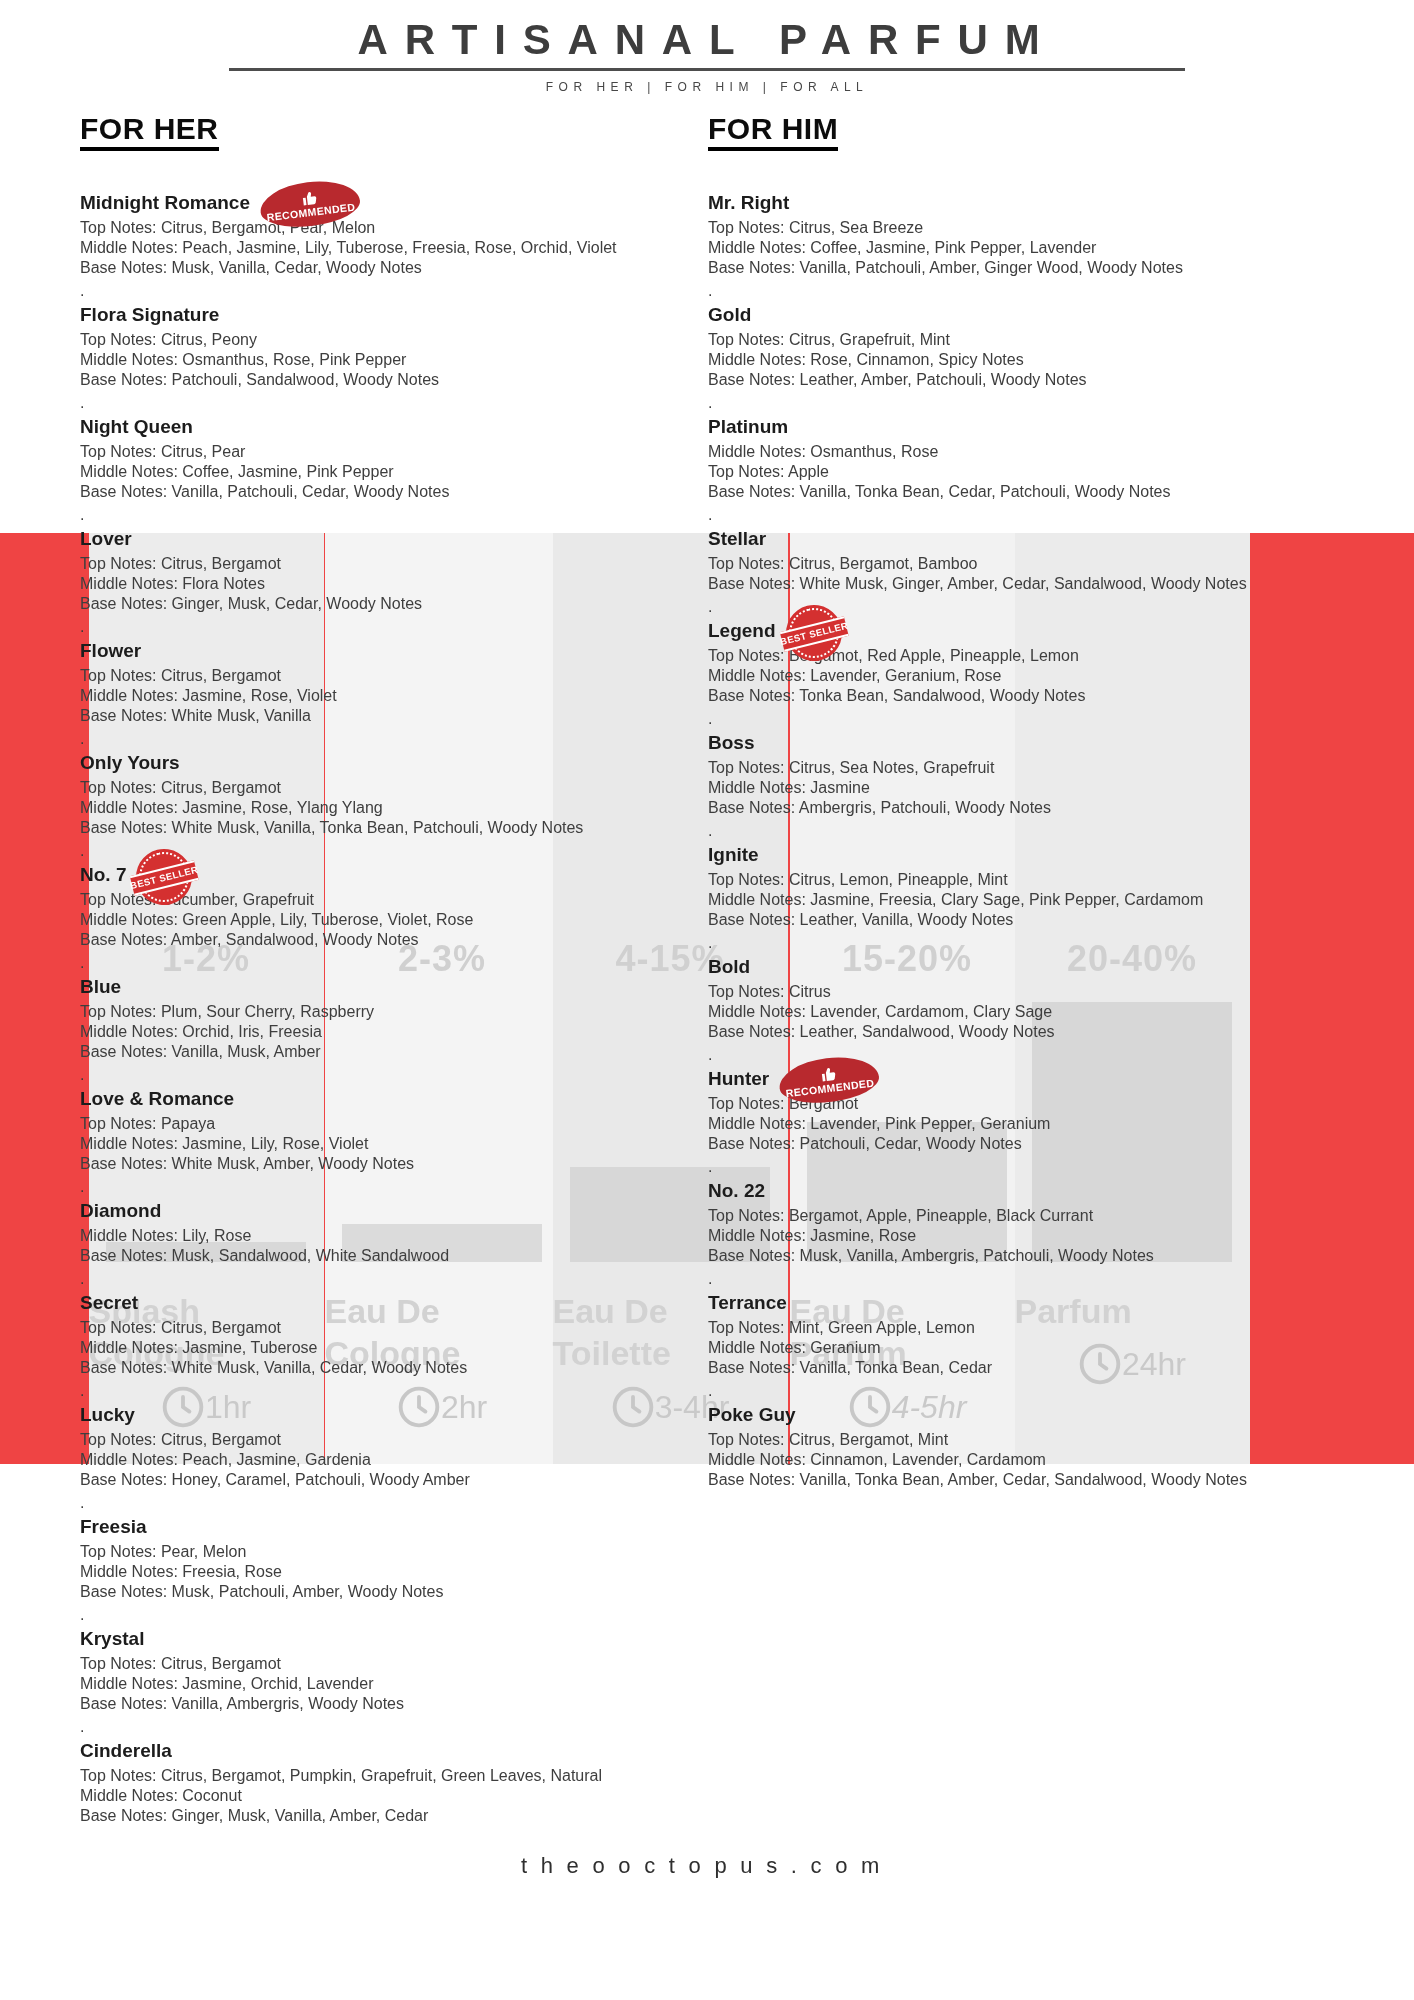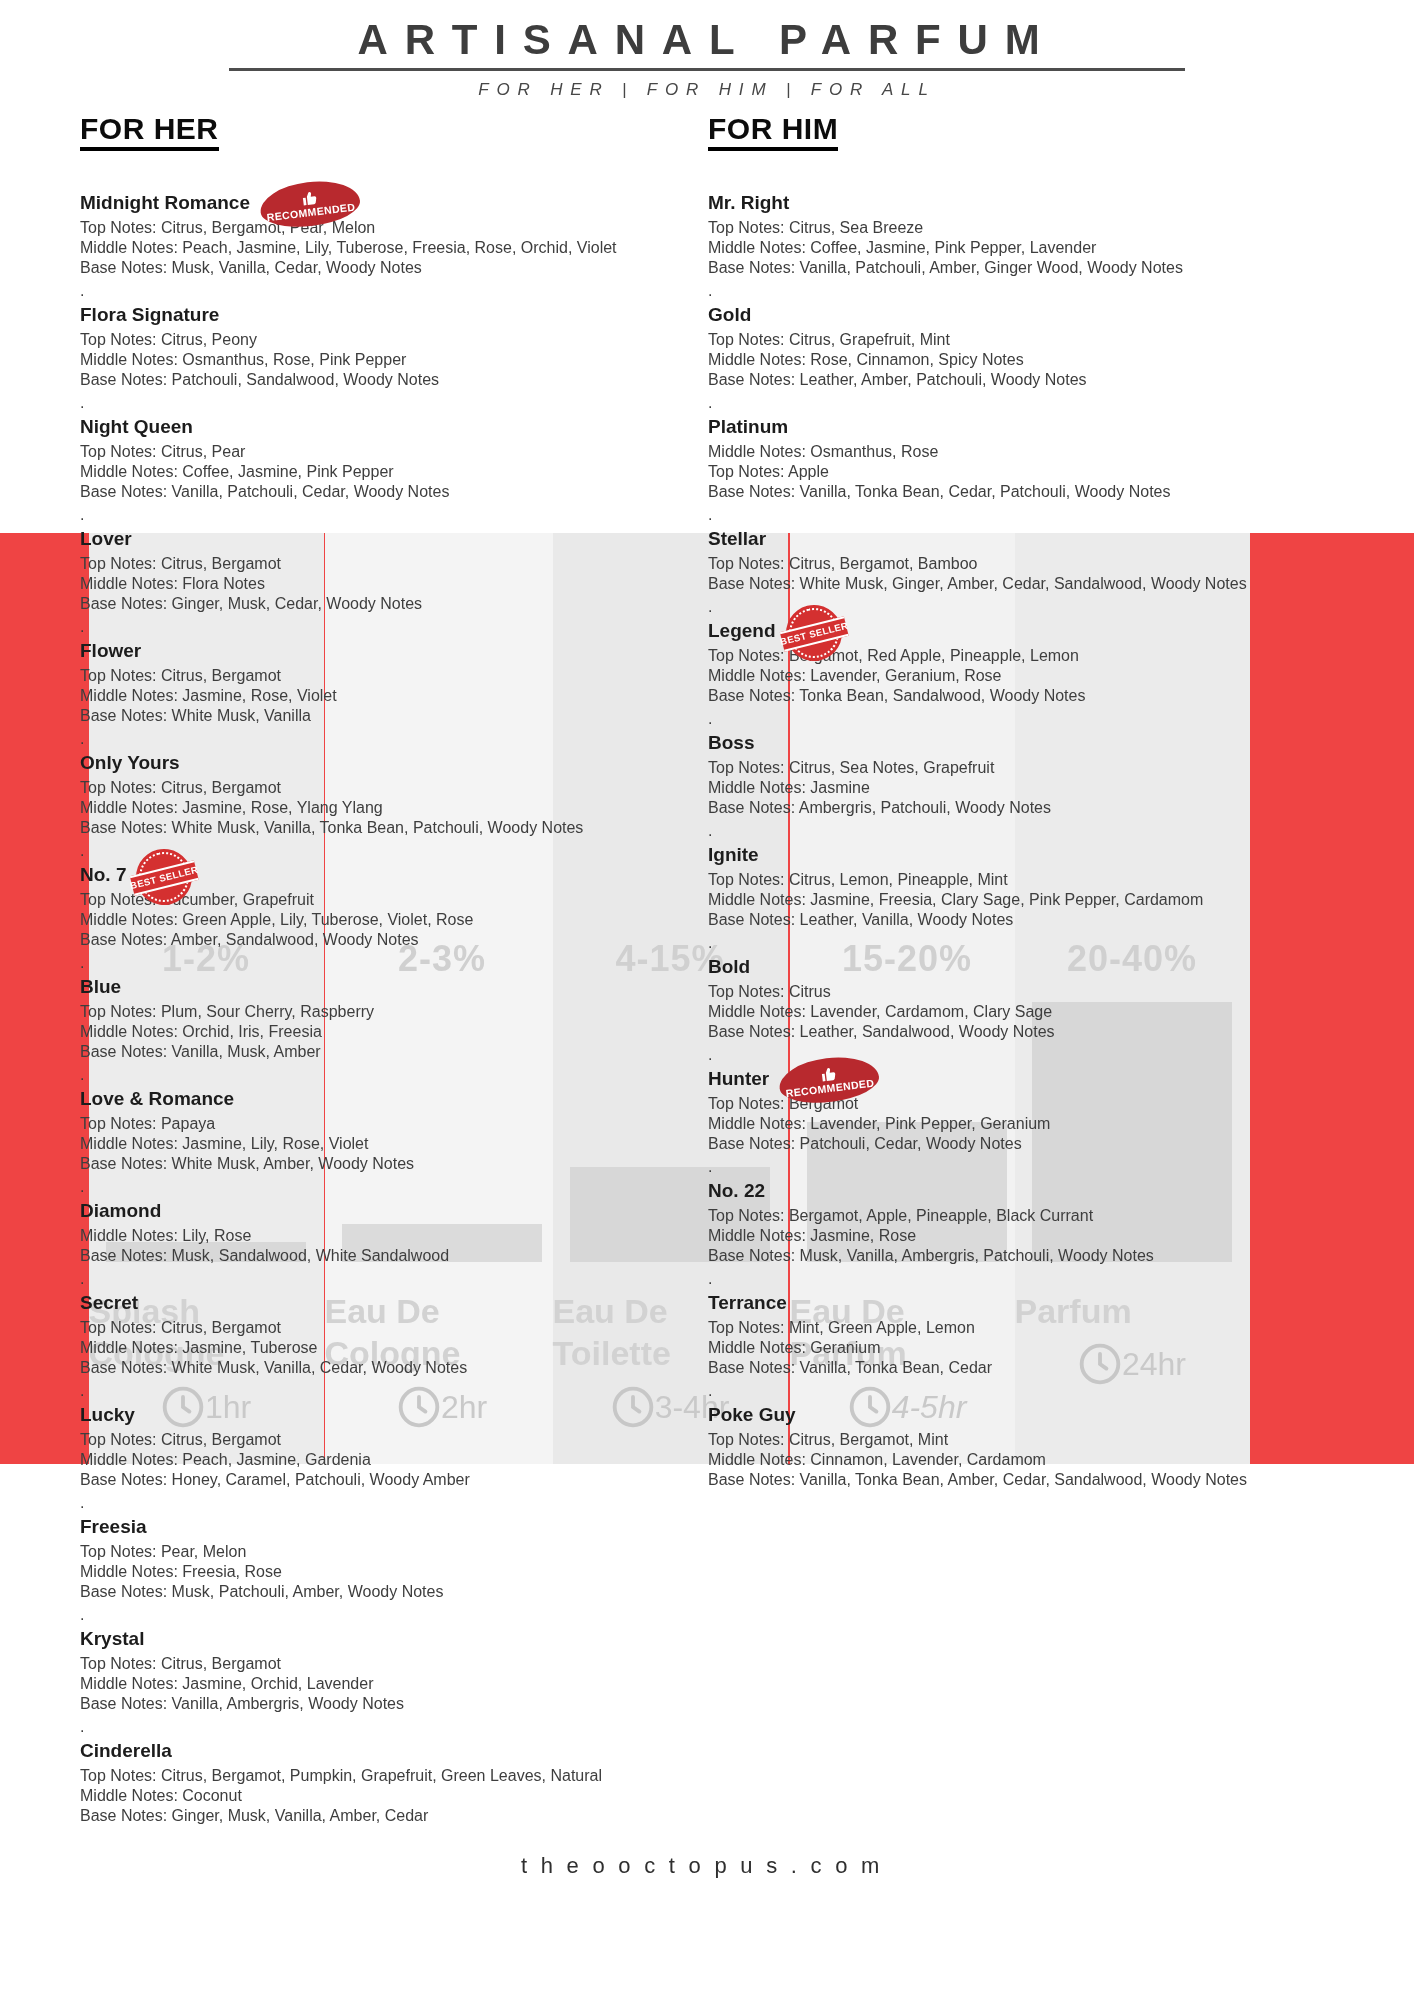--- a/index.html
+++ b/index.html
@@ -8,22 +8,22 @@
     margin:0 auto;overflow:hidden;
     font-family:"Liberation Sans","DejaVu Sans",sans-serif;
   }
   
   .hdr-title{
     font-size:42px;font-weight:800;letter-spacing:.40em;color:#3d3d3d;
     text-align:center;border-bottom:3px solid #4d4d4d;width:956px;
     margin:16px auto 0;padding-bottom:4px;white-space:nowrap;
   }
   .hdr-sub{
-    font-size:17px;letter-spacing:.46em;color:#474747;text-align:center;
-    margin-top:9px;white-space:nowrap;font-style:italic;
+    font-size:12px;letter-spacing:.46em;color:#474747;text-align:center;
+    margin-top:9px;white-space:nowrap;
   }
   
   .wm-band{position:absolute;left:0;top:533px;width:1414px;height:931px;background:#ef4444;z-index:0;}
   .wm-col{position:absolute;top:0;height:100%;width:235px;}
   .wm-pct{position:absolute;left:0;right:0;top:405px;text-align:center;
     font-size:36px;font-weight:700;color:#d0d0d0;letter-spacing:1px;}
   .wm-bar{position:absolute;left:17px;width:200px;background:#cccccc;opacity:.62;}
   .wm-type{position:absolute;left:0;right:0;text-align:left;
     font-size:34px;font-weight:700;color:#d2d2d2;line-height:42px;}
   .wm-clock{position:absolute;left:0;right:0;display:flex;align-items:center;

